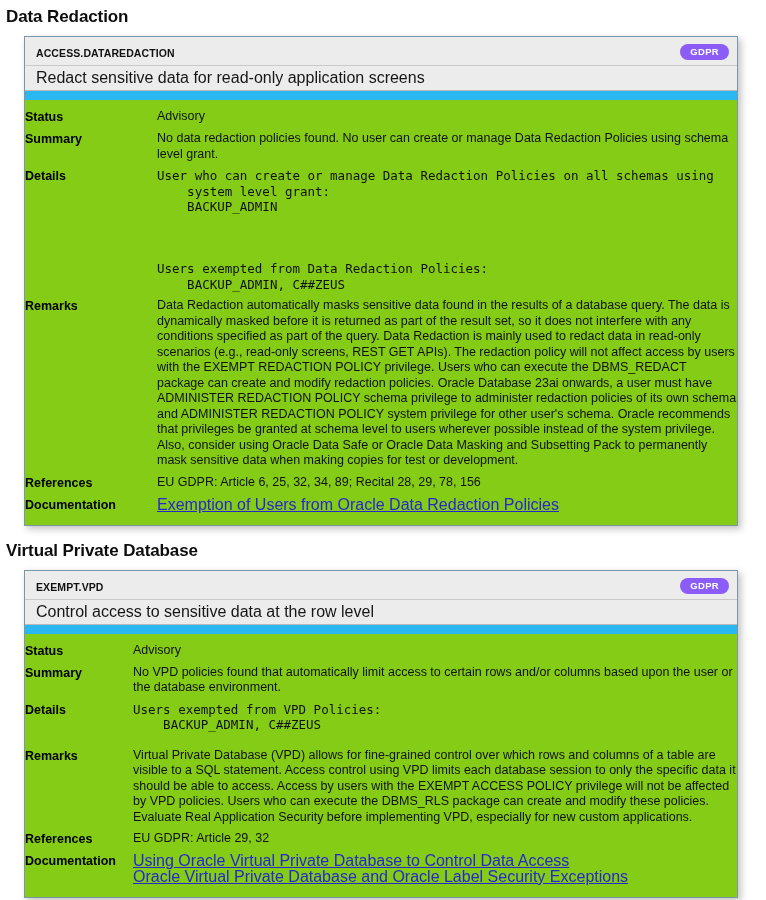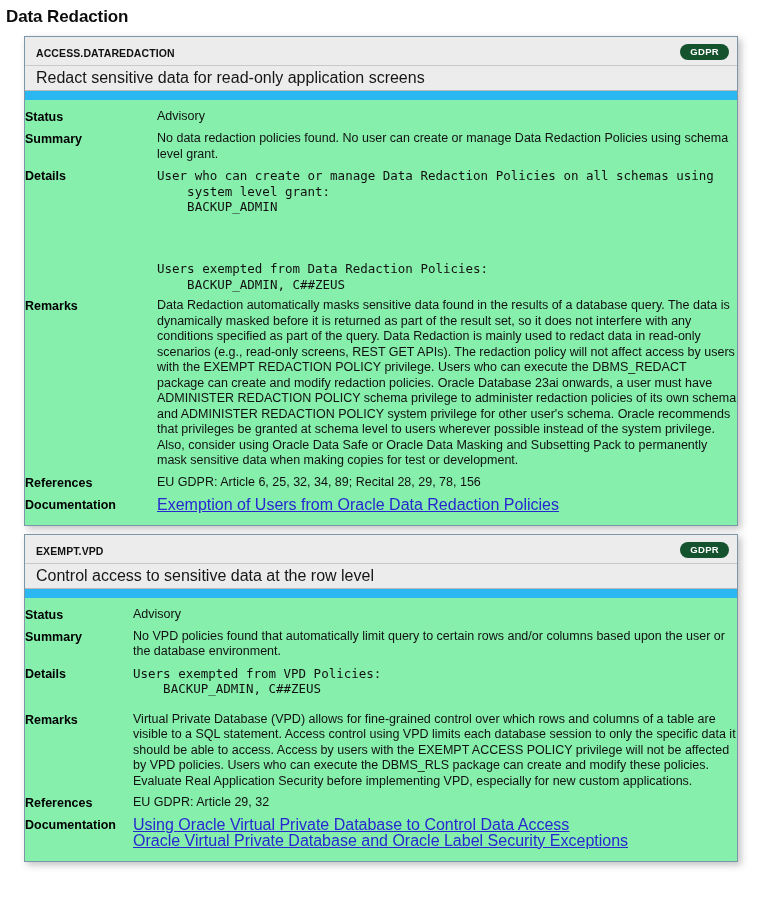--- a/index.html
+++ b/index.html
@@ -49,21 +49,21 @@
   }
   .card-id {
     font-size: 10.5px;
     font-weight: bold;
     letter-spacing: 0.1px;
     color: #111111;
     line-height: 14px;
   }
   .badge {
     display: inline-block;
-    background: #14532d;
+    background: #8b5cf6;
     color: #ffffff;
     font-size: 9.5px;
     font-weight: bold;
     letter-spacing: 0.3px;
     border-radius: 9px;
     padding: 2px 10px 3px 10px;
     line-height: 11px;
   }
   .card-subtitle {
     background: #ececec;
@@ -72,21 +72,21 @@
     padding: 4px 11px 5px 11px;
     line-height: 15px;
   }
   .accent-bar {
     height: 9px;
     background: #2bb8f2;
     border-top: 1px solid #b9b9b9;
   }
   .card-body {
     padding: 7px 0 8px 0;
-    background: #86efac;
+    background: #84cc16;
   }
   table.rows {
     width: 100%;
     border-collapse: collapse;
     table-layout: fixed;
   }
   table.rows td {
     vertical-align: top;
     padding: 2px 0 4px 0;
   }
@@ -173,38 +173,39 @@
           <td class="label">Documentation</td>
           <td class="value">
             <a class="doclink" href="#">Exemption of Users from Oracle Data Redaction Policies</a>
           </td>
         </tr>
       </tbody>
         </table>
     </div>
   </div>
 
+  <h2 class="section-title" style="padding-top:14px;">Virtual Private Database</h2>
 
   <div class="card card-2">
     <div class="card-header">
       <span class="card-id">EXEMPT.VPD</span>
       <span class="badge">GDPR</span>
     </div>
     <div class="card-subtitle">Control access to sensitive data at the row level</div>
     <div class="accent-bar"></div>
     <div class="card-body">
       <table class="rows">
         <tbody>
             <tr>
           <td class="label">Status</td>
           <td class="value">Advisory</td>
         </tr>
         <tr>
           <td class="label">Summary</td>
-          <td class="value">No VPD policies found that automatically limit query to certain rows and/or columns based upon the user or the database environment.</td>
+          <td class="value">No VPD policies found that automatically limit access to certain rows and/or columns based upon the user or the database environment.</td>
         </tr>
         <tr>
           <td class="label">Details</td>
           <td class="value mono">Users exempted from VPD Policies:
     BACKUP_ADMIN, C##ZEUS</td>
         </tr>
         <tr class="row-spacer">
               <td></td>
               <td></td>
             </tr>

